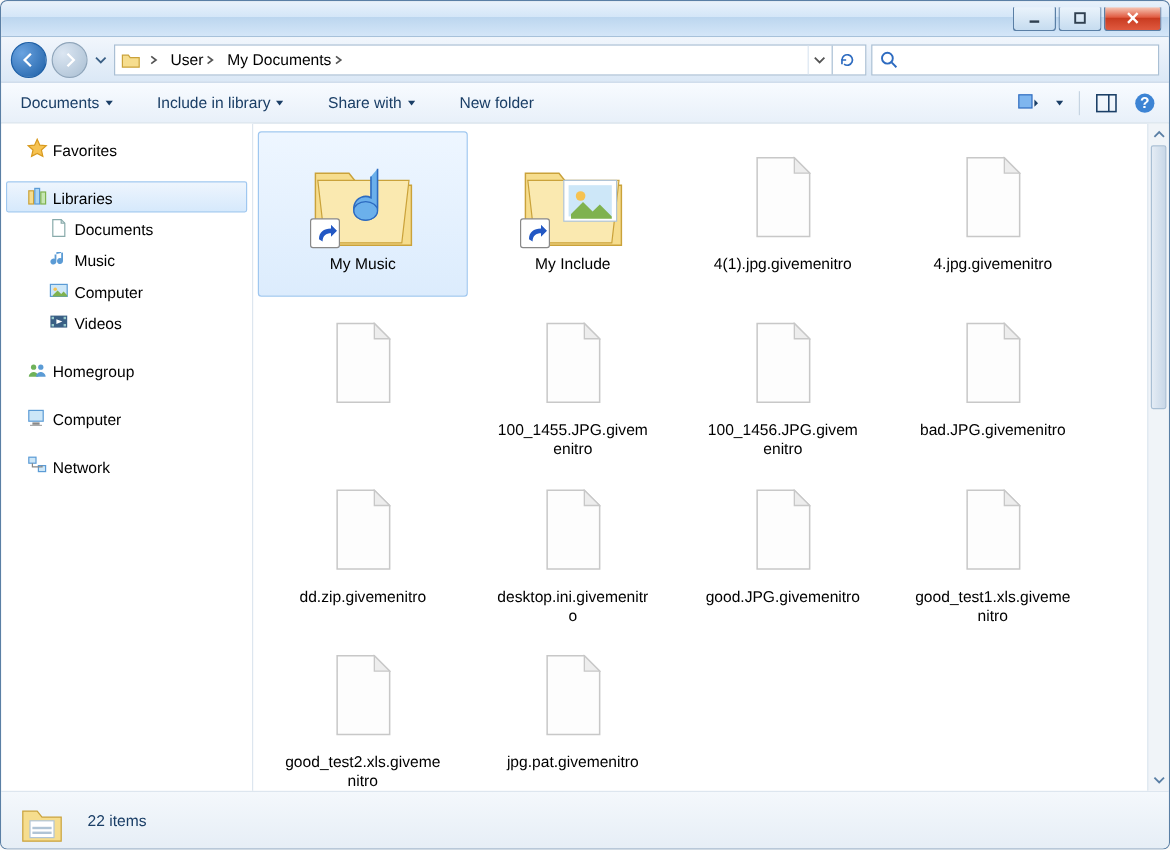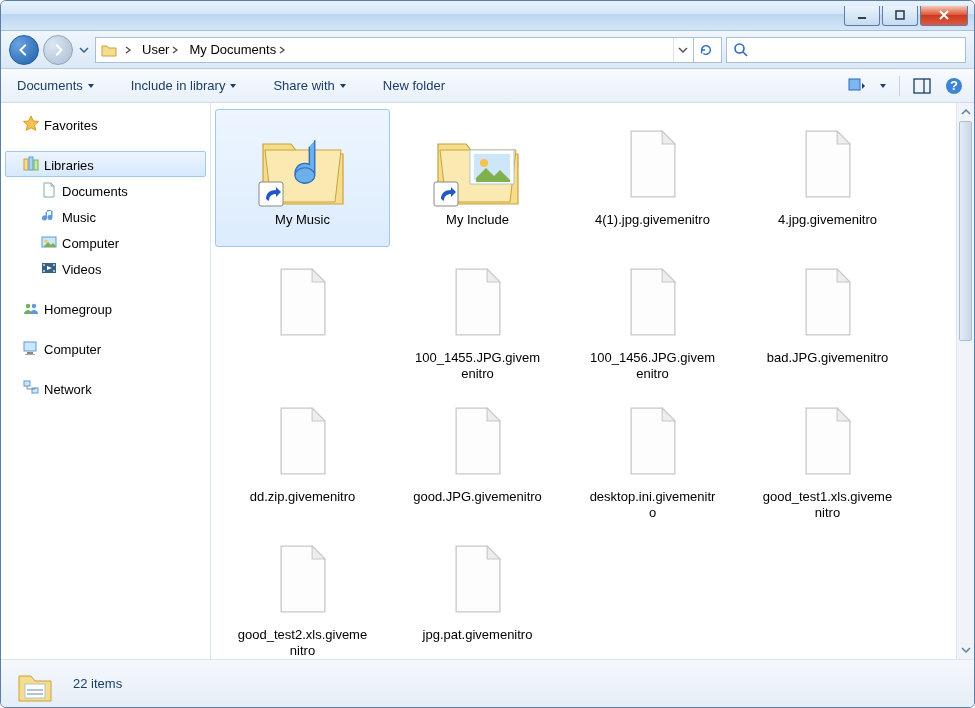--- a/index.html
+++ b/index.html
@@ -395,29 +395,29 @@
                 </svg>
               </div>
               <div class="label">dd.zip.givemenitro</div>
             </div>
             <div class="item">
               <div class="thumb">
                 <svg class="file-page" viewBox="0 0 68 80">
                   <use href="#tpl-file"></use>
                 </svg>
               </div>
+              <div class="label">desktop.ini.givemenitro</div>
+            </div>
+            <div class="item">
+              <div class="thumb">
+                <svg class="file-page" viewBox="0 0 68 80">
+                  <use href="#tpl-file"></use>
+                </svg>
+              </div>
               <div class="label">good.JPG.givemenitro</div>
-            </div>
-            <div class="item">
-              <div class="thumb">
-                <svg class="file-page" viewBox="0 0 68 80">
-                  <use href="#tpl-file"></use>
-                </svg>
-              </div>
-              <div class="label">desktop.ini.givemenitro</div>
             </div>
             <div class="item">
               <div class="thumb">
                 <svg class="file-page" viewBox="0 0 68 80">
                   <use href="#tpl-file"></use>
                 </svg>
               </div>
               <div class="label">good_test1.xls.givemenitro</div>
             </div>
             <div class="item">

